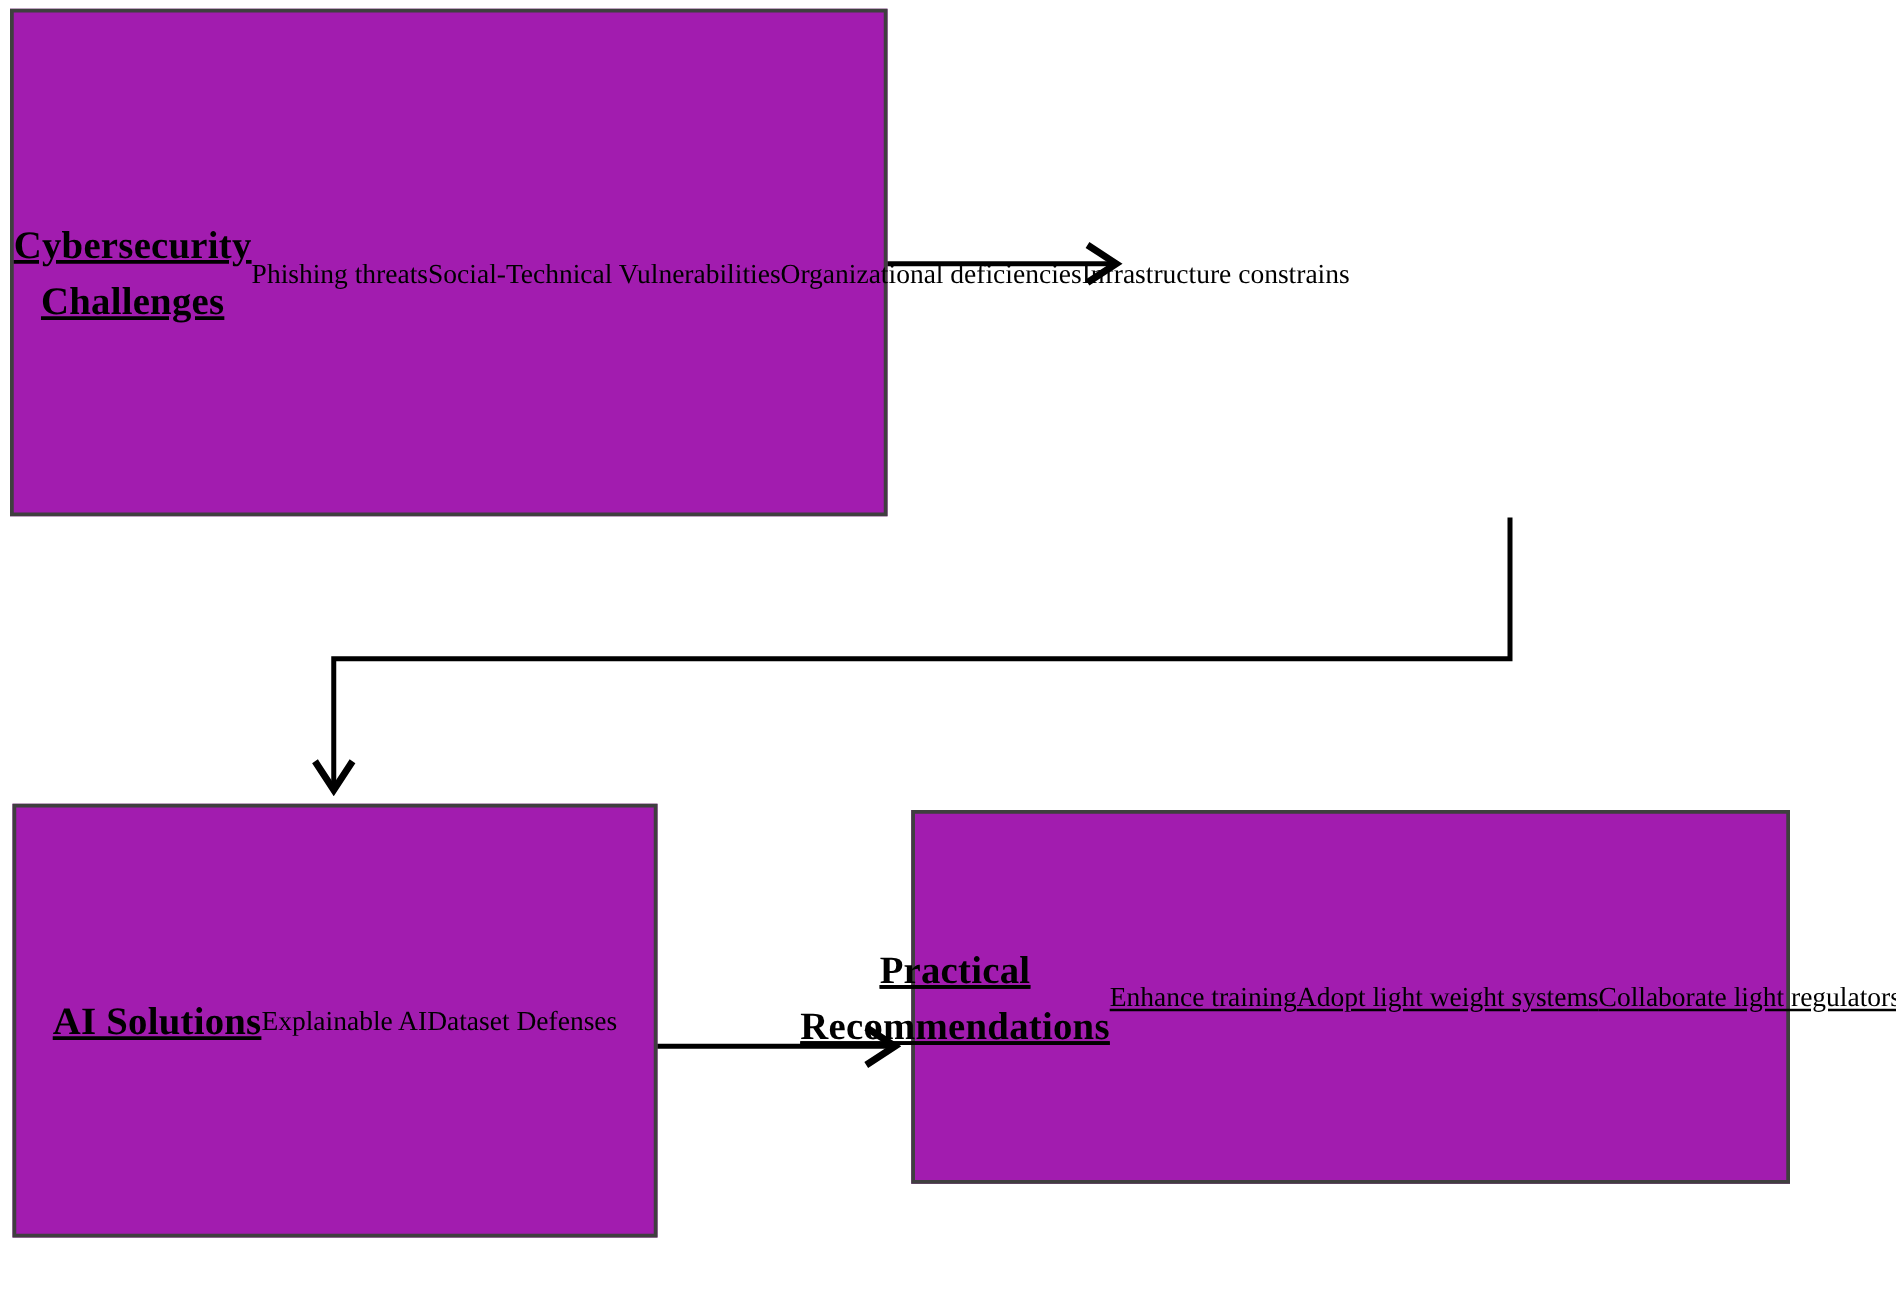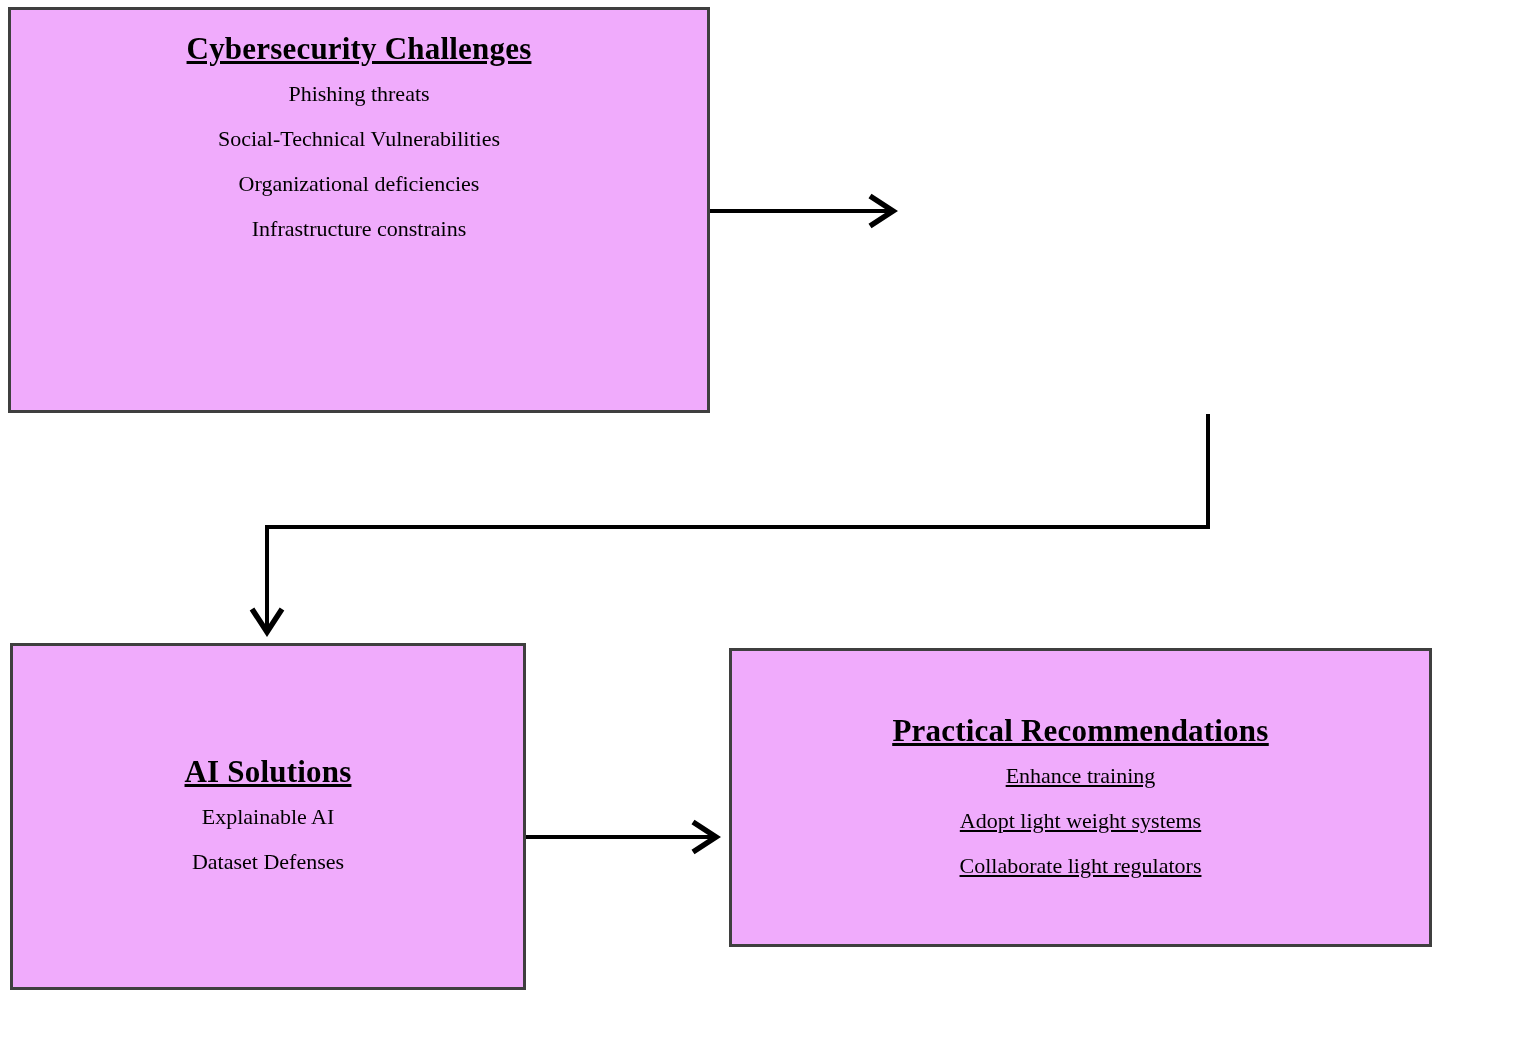--- a/index.html
+++ b/index.html
@@ -11,25 +11,25 @@
     position: relative;
     width: 1517px;
     height: 1038px;
     background: #ffffff;
     font-family: "Liberation Serif", "DejaVu Serif", serif;
     color: #000000;
     overflow: hidden;
   }
   .box {
     position: absolute;
-    background: #f0abfc;
+    background: #a21caf;
     border: 3px solid #3f3f3f;
     box-sizing: border-box;
     display: flex;
-    flex-direction: column;
+    flex-direction: row;
     align-items: center;
     text-align: center;
   }
   .box.top-aligned { justify-content: flex-start; padding-top: 16px; }
   .box.center-aligned { justify-content: center; }
   #box-cybersecurity-challenges { left: 8px;   top: 7px;   width: 702px; height: 406px; }
   #box-gru-based-defenses       { left: 905px; top: 8px;   width: 601px; height: 405px; }
   #box-ai-solutions             { left: 10px;  top: 643px; width: 516px; height: 347px; }
   #box-practical-recommendations{ left: 729px; top: 648px; width: 703px; height: 299px; text-decoration: underline; }
   .box-title {

